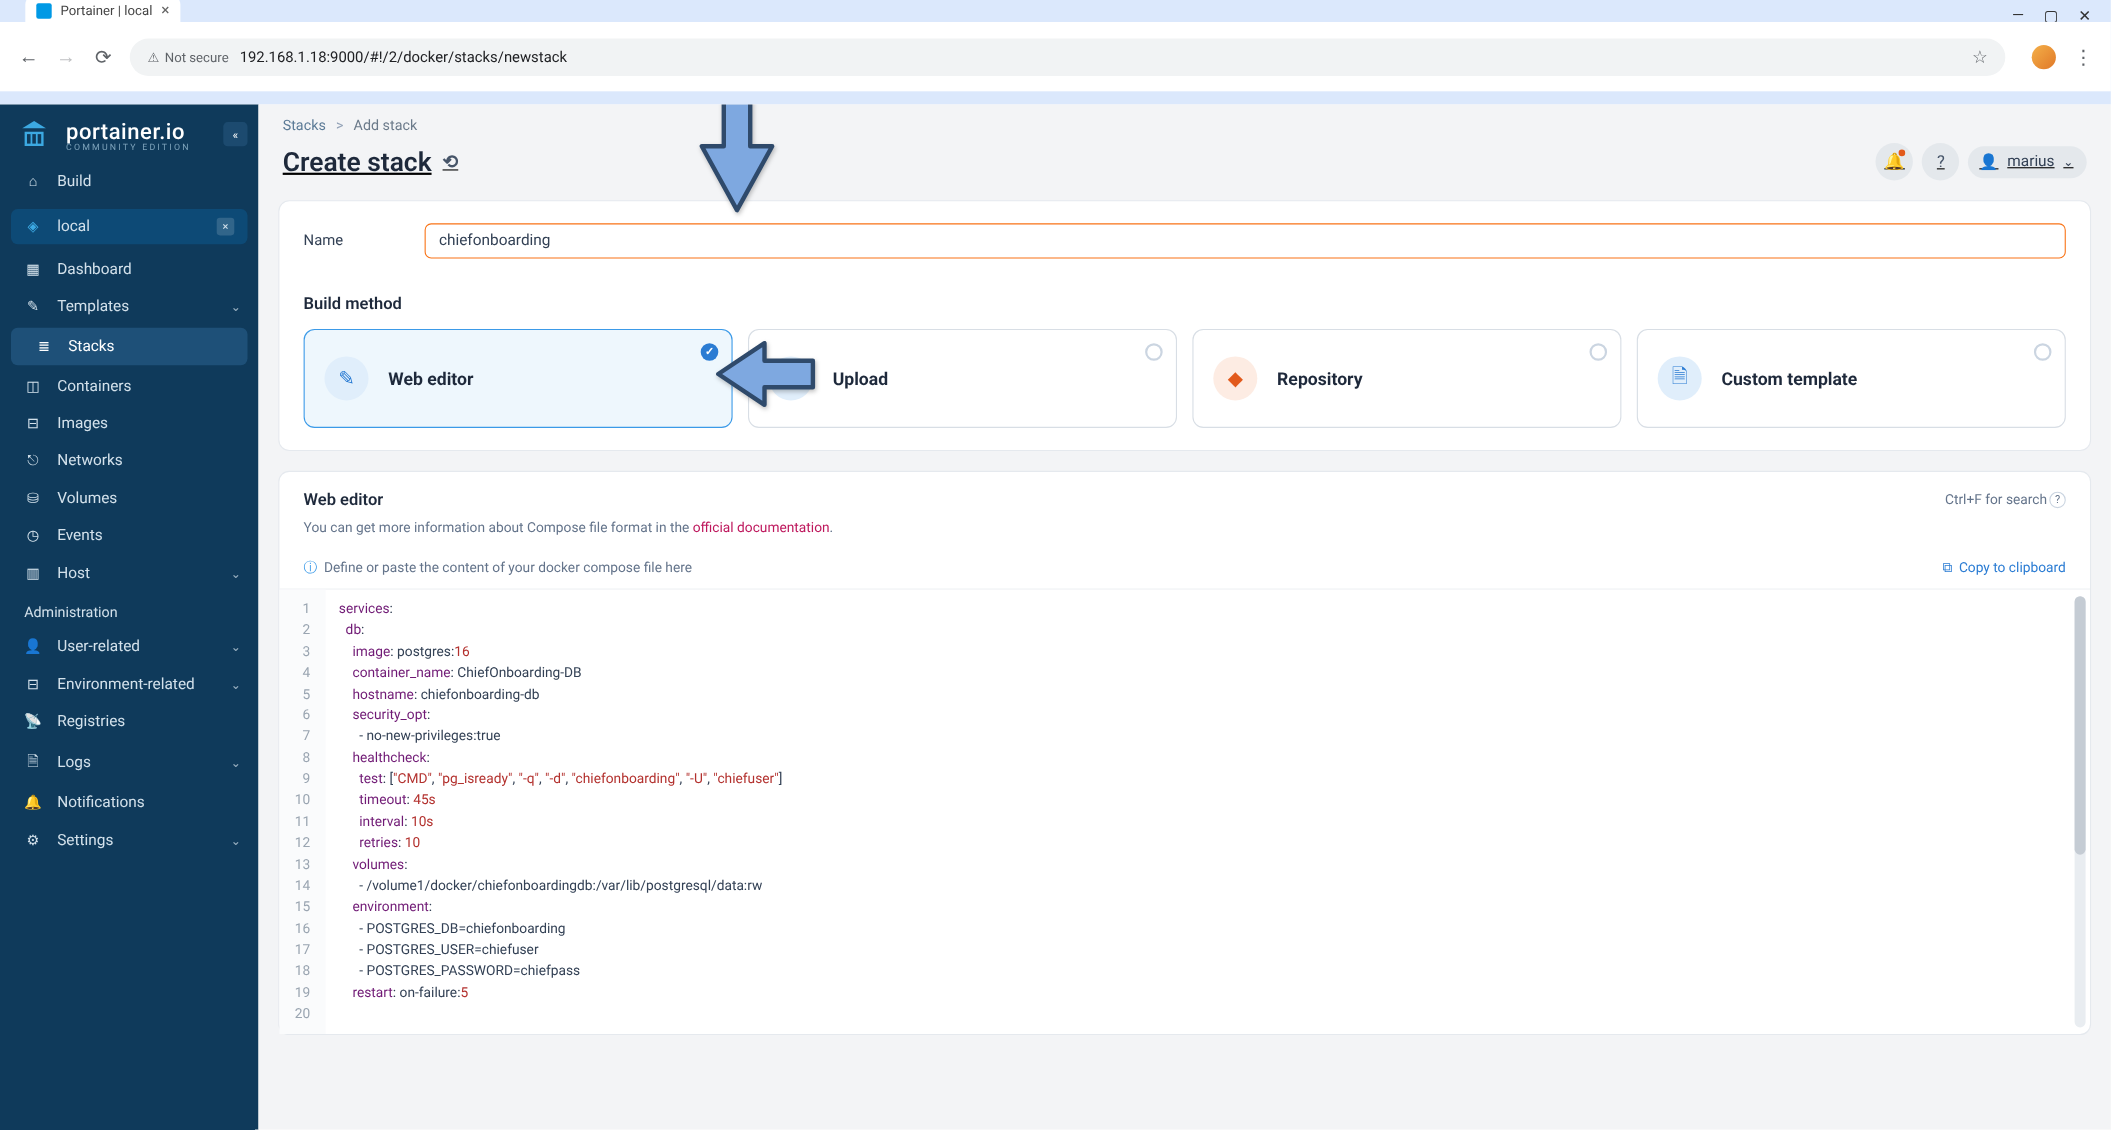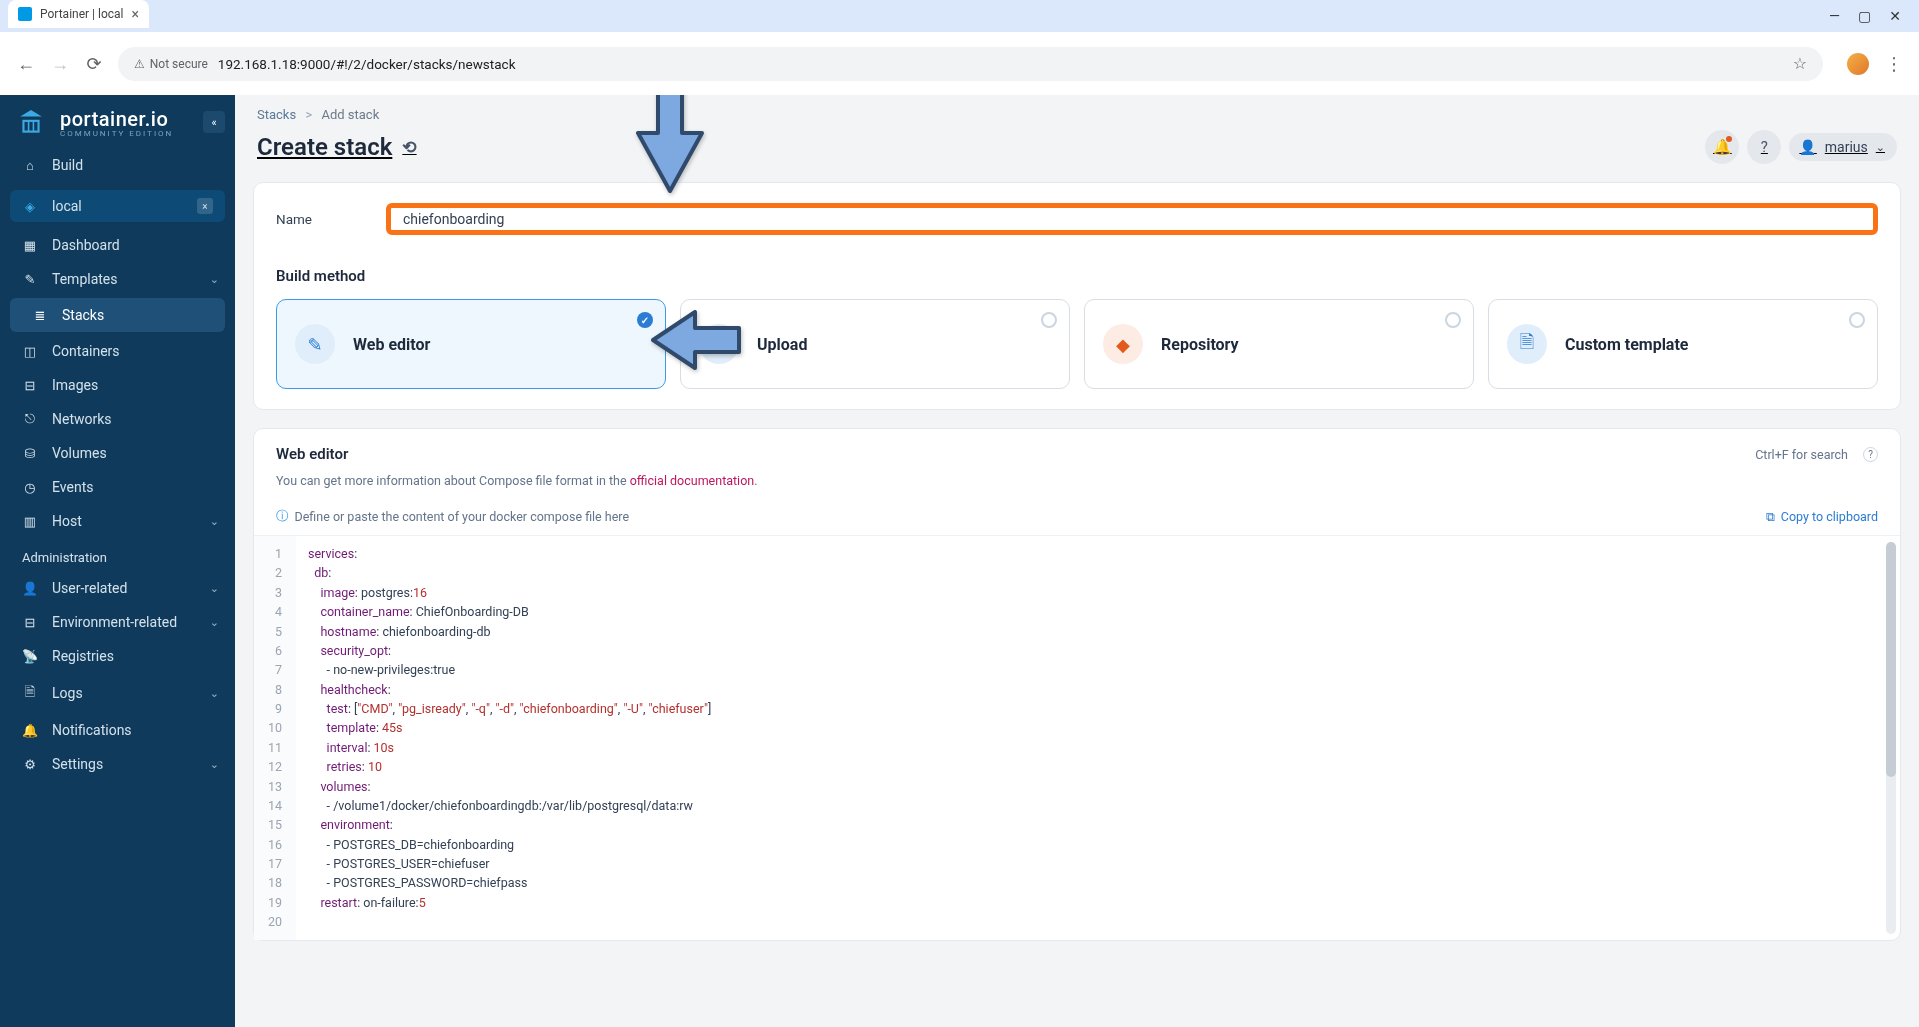--- a/index.html
+++ b/index.html
@@ -1,20 +1,20 @@
 <!DOCTYPE html>
 <html><head>
 <meta charset="utf-8">
 <style>
 * { margin: 0; padding: 0; box-sizing: border-box; font-family: -apple-system, BlinkMacSystemFont, "Segoe UI", Roboto, sans-serif; }
 body { background: #fff; overflow: hidden; }
 
 
 .browser-chrome { height: 95px; background: #dbe8fc; display: flex; flex-direction: column; }
-.tab-bar { height: 32px; display: flex; align-items: flex-start; padding-left: 8px; }
+.tab-bar { height: 20px; display: flex; align-items: center; padding-left: 23px; }
 .browser-tab { background: #fff; border-radius: 8px 8px 0 0; height: 28px; min-width: 120px; display: flex; align-items: center; padding: 0 10px; font-size: 12px; color: #444; gap: 8px; }
 .browser-tab .favicon { width: 14px; height: 14px; background: #0099e5; border-radius: 2px; }
 .browser-tab .close-x { margin-left: auto; font-size: 14px; color: #666; cursor: pointer; }
 .window-controls { margin-left: auto; display: flex; gap: 18px; padding: 8px 18px 0 0; color: #333; }
 .window-controls span { cursor: pointer; font-size: 14px; }
 
 .address-row { background: #fff; height: 63px; display: flex; align-items: center; padding: 0 16px; gap: 14px; }
 .nav-btn { width: 20px; height: 20px; display: flex; align-items: center; justify-content: center; color: #5f6368; cursor: pointer; font-size: 18px; }
 .address-bar { flex: 1; height: 34px; background: #f1f3f4; border-radius: 17px; display: flex; align-items: center; padding: 0 16px; font-size: 13.5px; color: #5f6368; gap: 10px; }
 .address-bar .security-chip { display: flex; align-items: center; gap: 5px; font-size: 12px; }
@@ -54,41 +54,41 @@
 .page-title { font-size: 24px; font-weight: 600; color: #1e293b; display: flex; align-items: center; gap: 10px; }
 .page-title .refresh { font-size: 17px; color: #475569; cursor: pointer; }
 .header-actions { margin-left: auto; display: flex; align-items: center; gap: 8px; }
 .icon-btn { width: 34px; height: 34px; border-radius: 50%; background: #e4e8ec; display: flex; align-items: center; justify-content: center; color: #475569; cursor: pointer; font-size: 15px; }
 .user-chip { display: flex; align-items: center; gap: 8px; background: #e4e8ec; border-radius: 17px; padding: 6px 12px 6px 10px; font-size: 14px; color: #334155; cursor: pointer; }
 
 .card { background: #fff; border-radius: 10px; margin: 0 18px 18px 18px; padding: 20px 22px; border: 1px solid #e5e9ee; }
 
 .form-row { display: flex; align-items: center; gap: 20px; margin-bottom: 32px; }
 .form-label { width: 90px; font-size: 13.5px; color: #334155; }
-.text-input { flex: 1; height: 32px; border: 5px solid #f97316; border-radius: 6px; padding: 0 12px; font-size: 14px; color: #334155; }
+.text-input { flex: 1; height: 32px; border: 1px solid #f97316; border-radius: 6px; padding: 0 12px; font-size: 14px; color: #334155; }
 .helper-text { font-size: 12.5px; color: #64748b; }
 .helper-text code { background: #eef1f4; padding: 1px 5px; border-radius: 3px; font-family: Menlo, Consolas, monospace; font-size: 11.5px; }
 
 .section-title { font-size: 15px; font-weight: 600; color: #1e293b; margin: 24px 0 14px 0; }
 
 .method-grid { display: grid; grid-template-columns: repeat(4, 1fr); gap: 14px; }
 .method-card { border: 1px solid #d8dee5; border-radius: 10px; padding: 24px 18px; display: flex; align-items: center; gap: 18px; cursor: pointer; position: relative; background: #fff; }
 .method-card.selected { border-color: #3b9ae8; background: #eef7fd; }
 .method-card .radio { position: absolute; top: 12px; right: 12px; width: 16px; height: 16px; border: 2px solid #cbd5e1; border-radius: 50%; }
 .method-card.selected .radio { border: none; background: #2b7cd3; display: flex; align-items: center; justify-content: center; }
 .method-card.selected .radio::after { content: "✓"; color: #fff; font-size: 10px; font-weight: bold; }
 .method-icon { width: 40px; height: 40px; border-radius: 50%; display: flex; align-items: center; justify-content: center; font-size: 18px; flex-shrink: 0; }
 .mi-blue { background: #e0eefb; color: #2b7cd3; }
 .mi-orange { background: #fdece3; color: #e25a1c; }
 .method-card .label { font-size: 16px; font-weight: 700; color: #1e293b; }
 
 .editor-card { background: #fff; border-radius: 10px; margin: 0 18px 18px 18px; border: 1px solid #e5e9ee; }
 .editor-head { display: flex; align-items: center; padding: 16px 22px 6px 22px; }
 .editor-head .title { font-size: 15px; font-weight: 600; color: #1e293b; }
-.editor-head .hint { margin-left: auto; font-size: 12.5px; color: #64748b; display: flex; align-items: center; gap: 15px; }
+.editor-head .hint { margin-left: auto; font-size: 12.5px; color: #64748b; display: flex; align-items: center; gap: 2px; }
 .editor-sub { padding: 4px 22px 14px 22px; font-size: 12.5px; color: #64748b; }
 .editor-sub a { color: #be185d; text-decoration: none; }
 
 .editor-toolbar { display: flex; align-items: center; padding: 6px 22px 10px 22px; font-size: 12.5px; color: #64748b; }
 .editor-toolbar .info { display: flex; align-items: center; gap: 6px; }
 .editor-toolbar .info .i-icon { color: #3b9ae8; }
 .editor-toolbar .copy { margin-left: auto; display: flex; align-items: center; gap: 6px; color: #2b7cd3; cursor: pointer; }
 
 .code-editor { display: flex; font-family: Menlo, Consolas, "Courier New", monospace; font-size: 12.5px; line-height: 1.55; border-top: 1px solid #eef1f4; position: relative; }
 .gutter { background: #fafbfc; color: #9aa5b1; text-align: right; padding: 8px 10px 8px 0; user-select: none; min-width: 42px; }
@@ -343,21 +343,21 @@
           </div>
         <div class="code-body" id="code-body"><span class="tok-key">services</span>:
   <span class="tok-key">db</span>:
     <span class="tok-key">image</span>: postgres:<span class="tok-num">16</span>
     <span class="tok-key">container_name</span>: ChiefOnboarding-DB
     <span class="tok-key">hostname</span>: chiefonboarding-db
     <span class="tok-key">security_opt</span>:
       - no-new-privileges:true
     <span class="tok-key">healthcheck</span>:
       <span class="tok-key">test</span>: [<span class="tok-str">"CMD"</span>, <span class="tok-str">"pg_isready"</span>, <span class="tok-str">"-q"</span>, <span class="tok-str">"-d"</span>, <span class="tok-str">"chiefonboarding"</span>, <span class="tok-str">"-U"</span>, <span class="tok-str">"chiefuser"</span>]
-      <span class="tok-key">template</span>: <span class="tok-num">45s</span>
+      <span class="tok-key">timeout</span>: <span class="tok-num">45s</span>
       <span class="tok-key">interval</span>: <span class="tok-num">10s</span>
       <span class="tok-key">retries</span>: <span class="tok-num">10</span>
     <span class="tok-key">volumes</span>:
       - /volume1/docker/chiefonboardingdb:/var/lib/postgresql/data:rw
     <span class="tok-key">environment</span>:
       - POSTGRES_DB=chiefonboarding
       - POSTGRES_USER=chiefuser
       - POSTGRES_PASSWORD=chiefpass
     <span class="tok-key">restart</span>: on-failure:<span class="tok-num">5</span>
 

